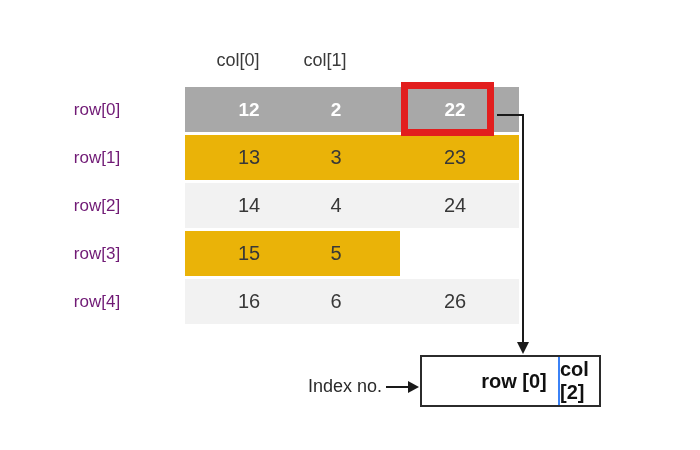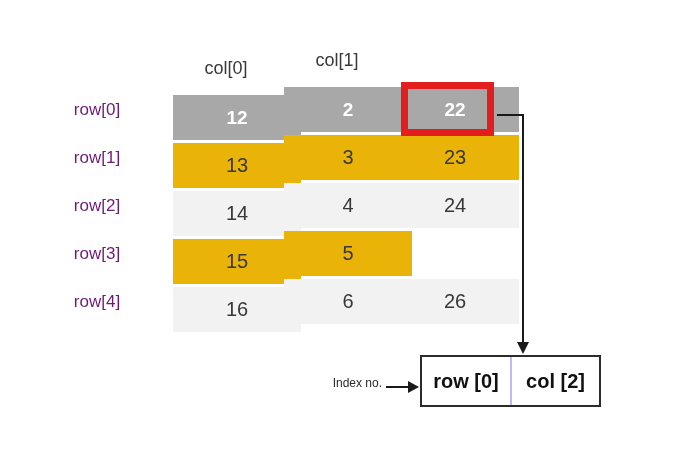--- a/index.html
+++ b/index.html
@@ -38,22 +38,22 @@
   .cell {
     position: absolute;
     width: 128px;
     height: 45px;
     display: flex;
     align-items: center;
     justify-content: center;
     font-size: 20px;
     color: #383838;
   }
-  .c0 { left: 173px; margin-top: 8px; }
-  .c1 { left: 284px; }
+  .c0 { left: 185px; }
+  .c1 { left: 272px; }
   .c2 { left: 391px; }
   .r0 { top: 87px; }
   .r1 { top: 135px; }
   .r2 { top: 183px; }
   .r3 { top: 231px; }
   .r4 { top: 279px; }
   .cell.r0 { background: #a8a8a8; color: #ffffff; font-weight: bold; font-size: 19px; }
   .cell.r1, .cell.r3 { background: #eab308; }
   .cell.r2, .cell.r4 { background: #f2f2f2; }
 
@@ -77,21 +77,21 @@
     pointer-events: none;
   }
 
   
   .index-label {
     position: absolute;
     left: 270px;
     top: 376px;
     width: 112px;
     text-align: right;
-    font-size: 12px;
+    font-size: 18px;
     color: #2a2a2a;
   }
 
   
   .index-box {
     position: absolute;
     left: 420px;
     top: 355px;
     width: 181px;
     height: 52px;
@@ -103,21 +103,22 @@
   .index-cell {
     display: flex;
     align-items: center;
     justify-content: center;
     font-size: 20px;
     font-weight: bold;
     color: #111111;
   }
   .index-cell.left {
     width: 88px;
-    border-right: 2px solid #c4b5fd;
+    border-right: 2px solid #3b82f6;
+    padding-left: 48px;
   }
   .index-cell.right { flex: 1; }
 </style>
 </head>
 <body>
 
 <div id="canvas">
 
   <div class="col-header c0">col[0]</div>
   <div class="col-header c1">col[1]</div>

